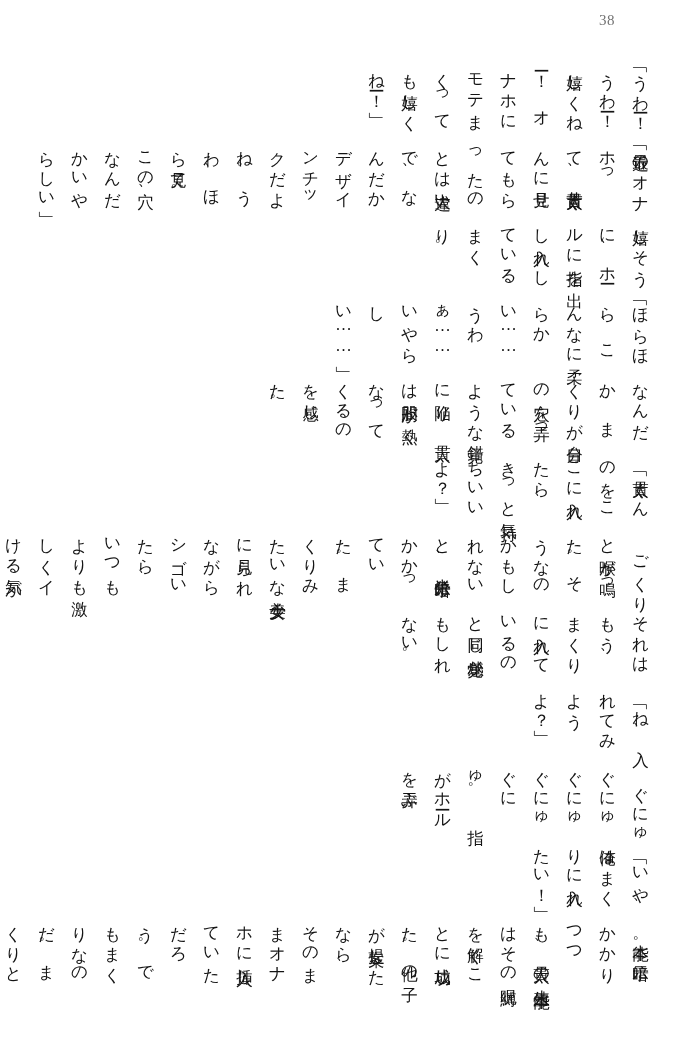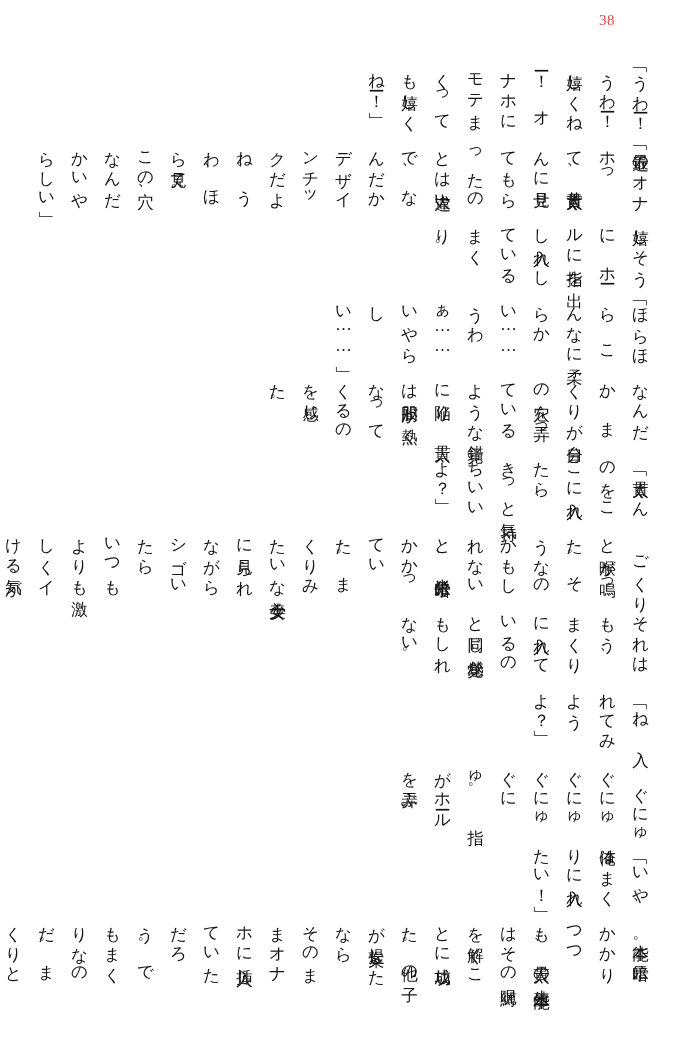--- a/index.html
+++ b/index.html
@@ -17,21 +17,21 @@
     height: 1050px;
     background: #ffffff;
     overflow: hidden;
   }
   .page-number {
     position: absolute;
     top: 12px;
     right: 78px;
     font-size: 15px;
     letter-spacing: 0.5px;
-    color: #ef4444;
+    color: #737373;
     font-family: "Liberation Serif", "DejaVu Serif", serif;
   }
   .text-block {
     position: absolute;
     top: 62px;
     right: 36px;
     height: 930px;
     width: 600px;
     display: flex;
     flex-direction: row;

